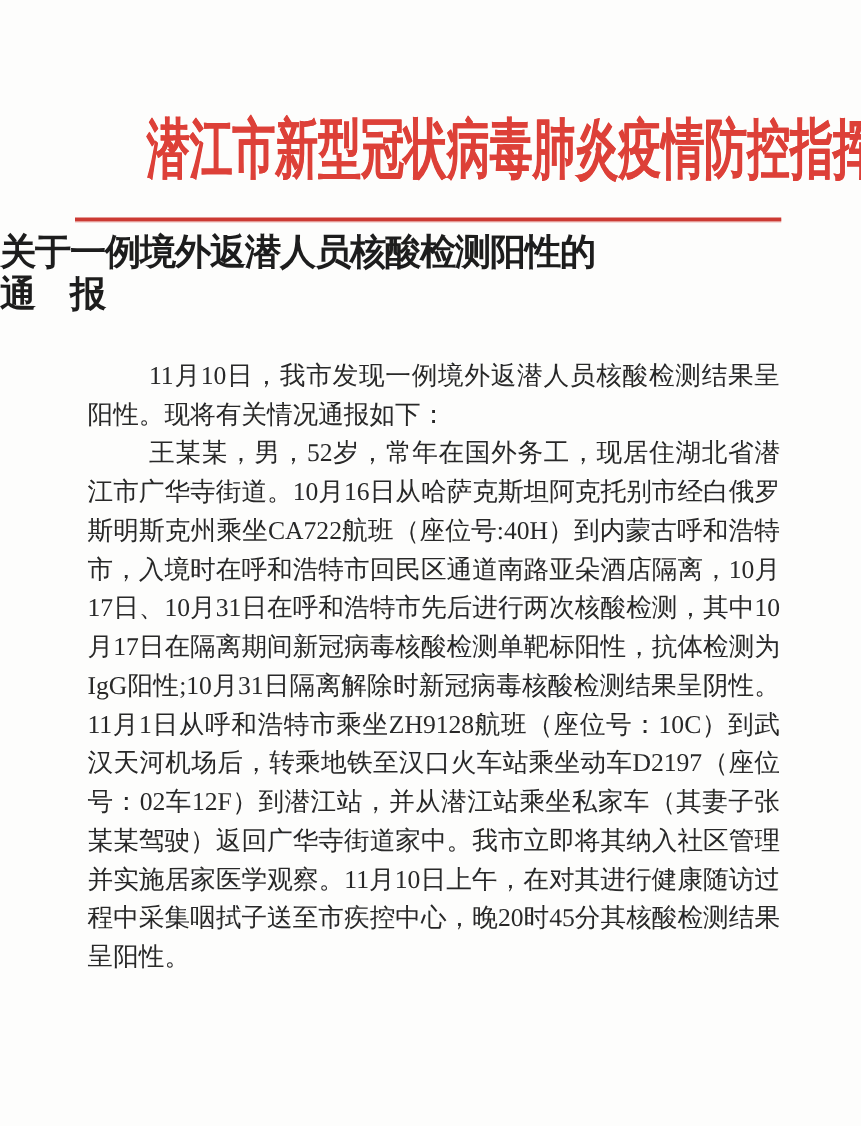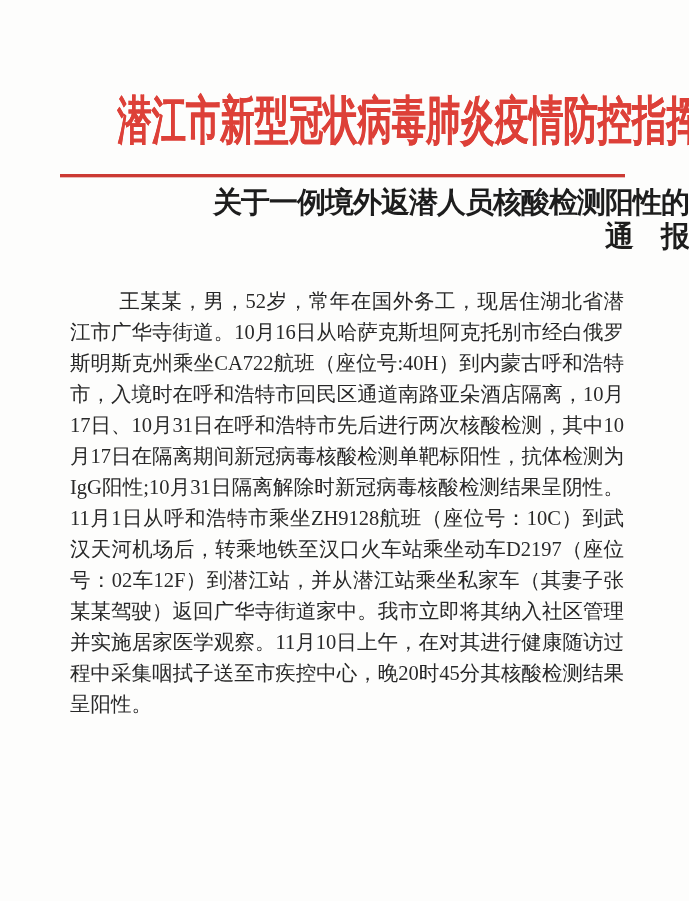--- a/index.html
+++ b/index.html
@@ -37,21 +37,21 @@
     width: 565px;
     height: 3px;
     background: #cc3a33;
     box-shadow: 0 1px 0 rgba(204,58,51,0.35);
   }
   .doc-title {
     position: absolute;
     top: 185px;
     left: 0;
     width: 100%;
-    text-align: right;
+    text-align: left;
     color: #1d1d1d;
     font-weight: bold;
     font-size: 29px;
     line-height: 34px;
     letter-spacing: -1px;
   }
   .doc-body {
     position: absolute;
     top: 286px;
     left: 70px;
@@ -76,16 +76,17 @@
   <div class="header-title">潜江市新型冠状病毒肺炎疫情防控指挥部</div>
 
   <div class="red-divider"></div>
 
   <div class="doc-title">
     <div>关于一例境外返潜人员核酸检测阳性的</div>
     <div>通　报</div>
   </div>
 
   <div class="doc-body">
+    <p>11月10日，我市发现一例境外返潜人员核酸检测结果呈阳性。现将有关情况通报如下：</p>
     <p>王某某，男，52岁，常年在国外务工，现居住湖北省潜江市广华寺街道。10月16日从哈萨克斯坦阿克托别市经白俄罗斯明斯克州乘坐CA722航班（座位号:40H）到内蒙古呼和浩特市，入境时在呼和浩特市回民区通道南路亚朵酒店隔离，10月17日、10月31日在呼和浩特市先后进行两次核酸检测，其中10月17日在隔离期间新冠病毒核酸检测单靶标阳性，抗体检测为IgG阳性;10月31日隔离解除时新冠病毒核酸检测结果呈阴性。11月1日从呼和浩特市乘坐ZH9128航班（座位号：10C）到武汉天河机场后，转乘地铁至汉口火车站乘坐动车D2197（座位号：02车12F）到潜江站，并从潜江站乘坐私家车（其妻子张某某驾驶）返回广华寺街道家中。我市立即将其纳入社区管理并实施居家医学观察。11月10日上午，在对其进行健康随访过程中采集咽拭子送至市疾控中心，晚20时45分其核酸检测结果呈阳性。</p>
   </div>
 
 </div>
 
 </body></html>

